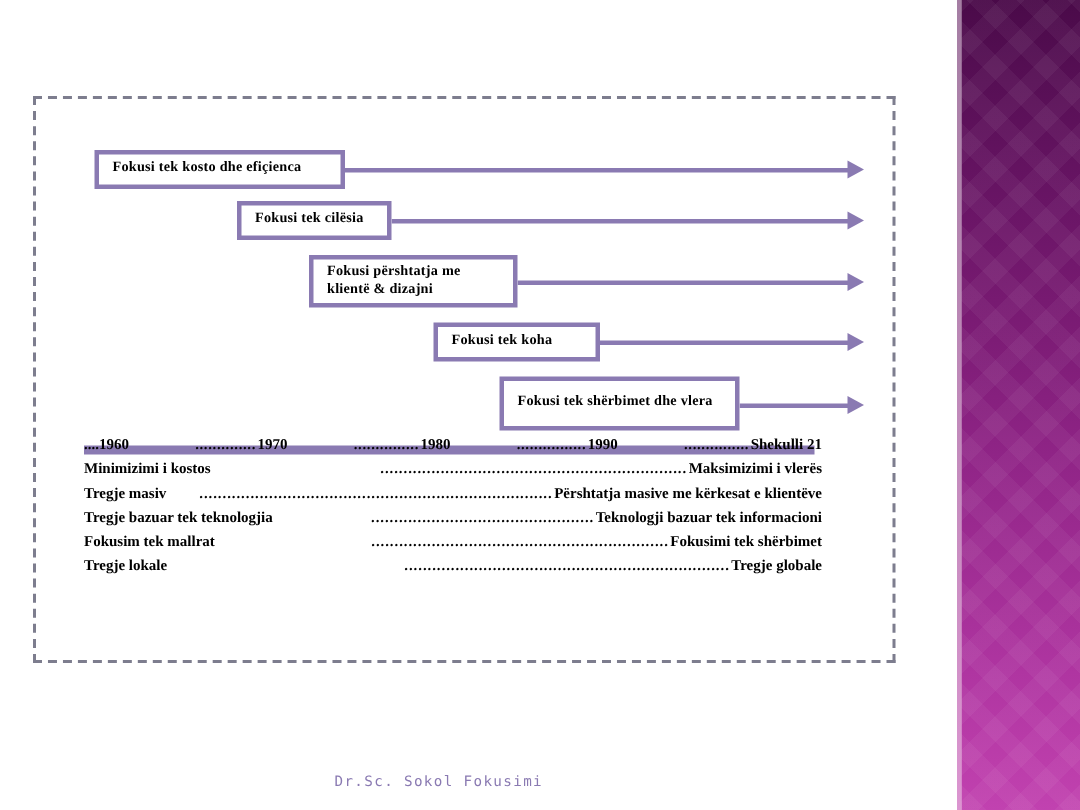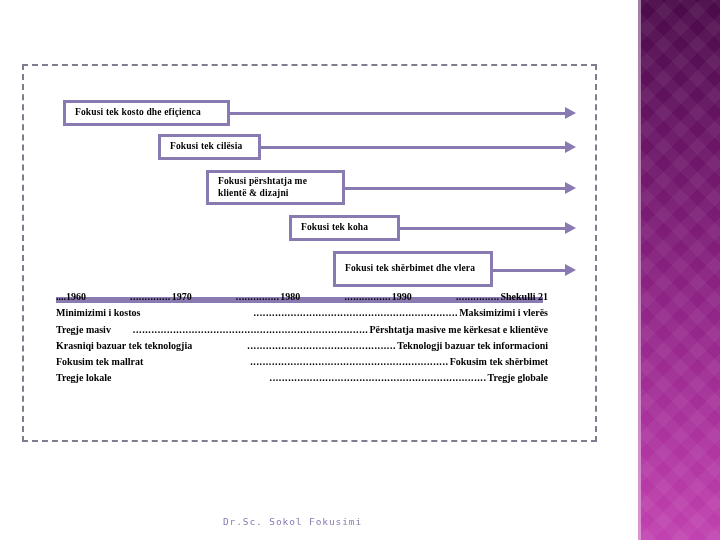--- a/index.html
+++ b/index.html
@@ -238,29 +238,29 @@
       <span class="tail">Maksimizimi i vlerës</span>
     </div>
 
     <div class="trow">
       <span class="lead">Tregje masiv</span>
       <span class="dots">............................................................................</span>
       <span class="tail">Përshtatja masive me kërkesat e klientëve</span>
     </div>
 
     <div class="trow">
-      <span class="lead">Krasniqi bazuar tek teknologjia</span>
+      <span class="lead">Tregje bazuar tek teknologjia</span>
       <span class="dots">................................................</span>
       <span class="tail">Teknologji bazuar tek informacioni</span>
     </div>
 
     <div class="trow">
       <span class="lead">Fokusim tek mallrat</span>
       <span class="dots">................................................................</span>
-      <span class="tail">Fokusim tek shërbimet</span>
+      <span class="tail">Fokusimi tek shërbimet</span>
     </div>
 
     <div class="trow">
       <span class="lead">Tregje lokale</span>
       <span class="dots">......................................................................</span>
       <span class="tail">Tregje globale</span>
     </div>
 
   </div>
 

